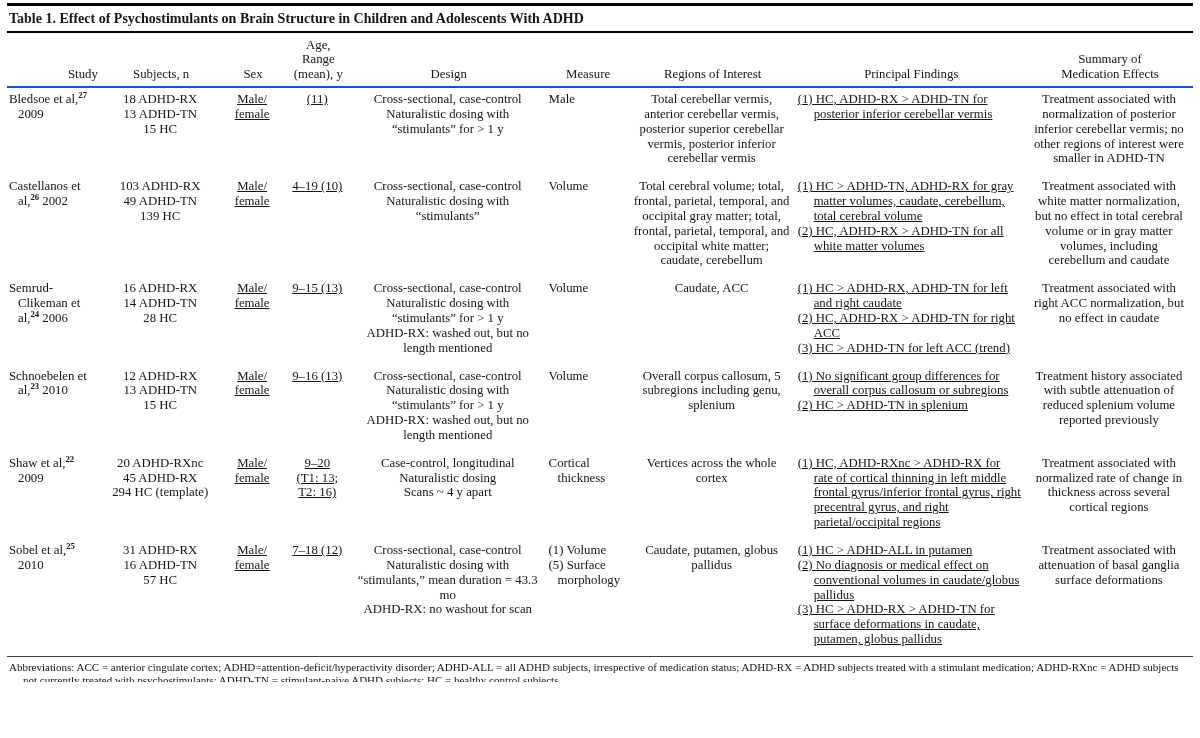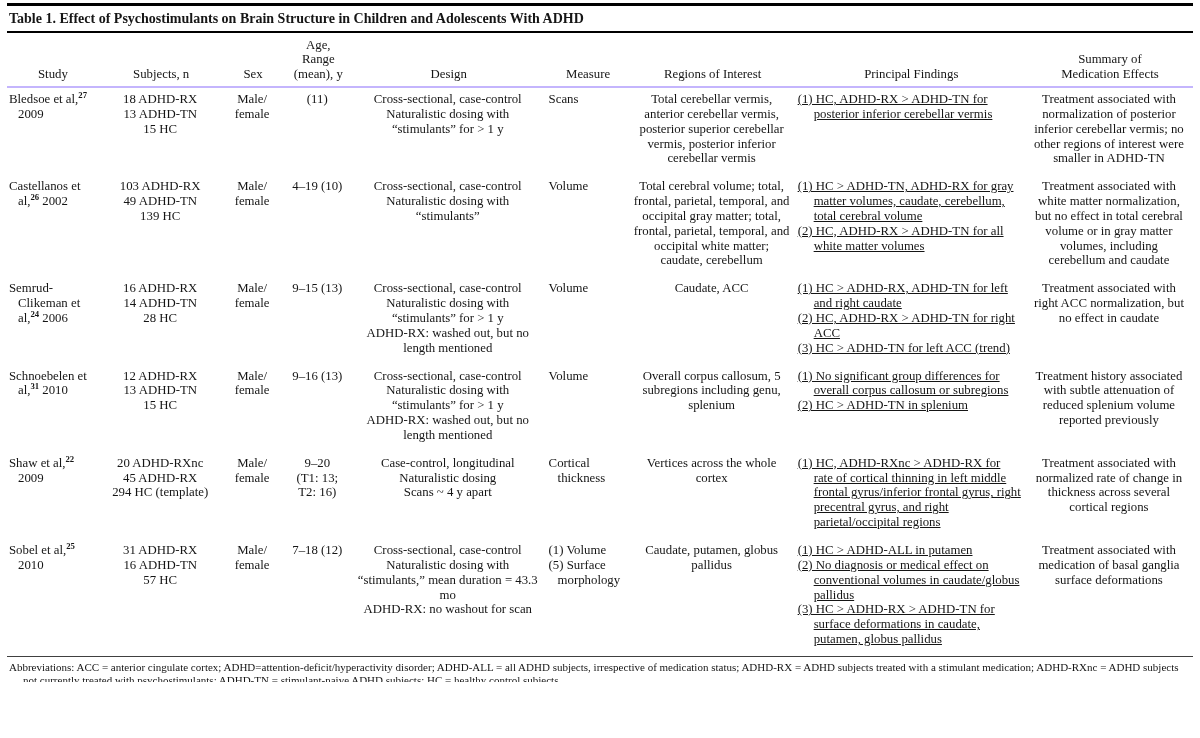--- a/index.html
+++ b/index.html
@@ -28,41 +28,41 @@
     table-layout: fixed;
     font-size: 12.8px;
     line-height: 1.16;
   }
   .study-table thead th {
     font-weight: 400;
     vertical-align: bottom;
     text-align: center;
     white-space: pre-line;
     padding: 5px 4px 4px 4px;
-    border-bottom: 2px solid #c4b5fd;
+    border-bottom: 2px solid #1d4ed8;
     font-size: 12.8px;
   }
-  .study-table thead th.h-study { text-align: center; padding-left: 1px; }
+  .study-table thead th.h-study { text-align: right; padding-left: 1px; }
   .study-table td {
     vertical-align: top;
     padding: 4px 6px 9px 2px;
   }
   
   col.w-study    { width: 8%; }
   col.w-subjects { width: 10%; }
   col.w-sex      { width: 5.5%; }
   col.w-age      { width: 5.5%; }
   col.w-design   { width: 16.5%; }
   col.w-measure  { width: 7%; }
   col.w-regions  { width: 14%; }
   col.w-findings { width: 19.5%; }
   col.w-summary  { width: 14%; }
   
   td.c-subjects, td.c-sex, td.c-age, td.c-design, td.c-regions, td.c-summary { text-align: center; padding-left: 4px; }
-  td.c-sex, td.c-age { white-space: pre-line; }
+  td.c-sex, td.c-age { white-space: pre-line; text-decoration: underline; }
   td.c-study .item   { padding-left: 9px;  text-indent: -9px; }
   td.c-measure .item { padding-left: 9px;  text-indent: -9px; }
   td.c-findings .item{ padding-left: 16px; text-indent: -16px; text-decoration: underline; }
   sup.ref { font-size: 0.68em; vertical-align: super; line-height: 0; font-weight: bold; }
   .footnote {
     border-top: 1px solid #404040;
     font-size: 11px;
     line-height: 1.2;
     padding: 4px 2px 4px 16px;
     text-indent: -14px;
@@ -114,21 +114,21 @@
             <div class="item">15 HC</div>
           </td>
           <td class="c-sex">Male/
 female</td>
           <td class="c-age">(11)</td>
           <td class="c-design">
             <div class="item">Cross-sectional, case-control</div>
             <div class="item">Naturalistic dosing with “stimulants” for &gt; 1 y</div>
           </td>
           <td class="c-measure">
-            <div class="item">Scans</div>
+            <div class="item">Male</div>
           </td>
           <td class="c-regions">
             <div class="item">Total cerebellar vermis, anterior cerebellar vermis, posterior superior cerebellar vermis, posterior inferior cerebellar vermis</div>
           </td>
           <td class="c-findings">
             <div class="item">(1) HC, ADHD-RX &gt; ADHD-TN for posterior inferior cerebellar vermis</div>
           </td>
           <td class="c-summary">
             <div class="item">Treatment associated with normalization of posterior inferior cerebellar vermis; no other regions of interest were smaller in ADHD-TN</div>
           </td>
@@ -190,21 +190,21 @@
             <div class="item">(1) HC &gt; ADHD-RX, ADHD-TN for left and right caudate</div>
             <div class="item">(2) HC, ADHD-RX &gt; ADHD-TN for right ACC</div>
             <div class="item">(3) HC &gt; ADHD-TN for left ACC (trend)</div>
           </td>
           <td class="c-summary">
             <div class="item">Treatment associated with right ACC normalization, but no effect in caudate</div>
           </td>
         </tr>
         <tr>
           <td class="c-study">
-            <div class="item">Schnoebelen et al,<sup class="ref">31</sup> 2010</div>
+            <div class="item">Schnoebelen et al,<sup class="ref">23</sup> 2010</div>
           </td>
           <td class="c-subjects">
             <div class="item">12 ADHD-RX</div>
             <div class="item">13 ADHD-TN</div>
             <div class="item">15 HC</div>
           </td>
           <td class="c-sex">Male/
 female</td>
           <td class="c-age">9–16 (13)</td>
           <td class="c-design">
@@ -281,21 +281,21 @@
           </td>
           <td class="c-regions">
             <div class="item">Caudate, putamen, globus pallidus</div>
           </td>
           <td class="c-findings">
             <div class="item">(1) HC &gt; ADHD-ALL in putamen</div>
             <div class="item">(2) No diagnosis or medical effect on conventional volumes in caudate/globus pallidus</div>
             <div class="item">(3) HC &gt; ADHD-RX &gt; ADHD-TN for surface deformations in caudate, putamen, globus pallidus</div>
           </td>
           <td class="c-summary">
-            <div class="item">Treatment associated with medication of basal ganglia surface deformations</div>
+            <div class="item">Treatment associated with attenuation of basal ganglia surface deformations</div>
           </td>
         </tr>
       </tbody>
   </table>
 
   <div class="footnote">Abbreviations: ACC = anterior cingulate cortex; ADHD=attention-deficit/hyperactivity disorder; ADHD-ALL = all ADHD subjects, irrespective of medication status; ADHD-RX = ADHD subjects treated with a stimulant medication; ADHD-RXnc = ADHD subjects not currently treated with psychostimulants; ADHD-TN = stimulant-naive ADHD subjects; HC = healthy control subjects.</div>
   <div class="bottom-rule"></div>
 </div>
 
 </body></html>

